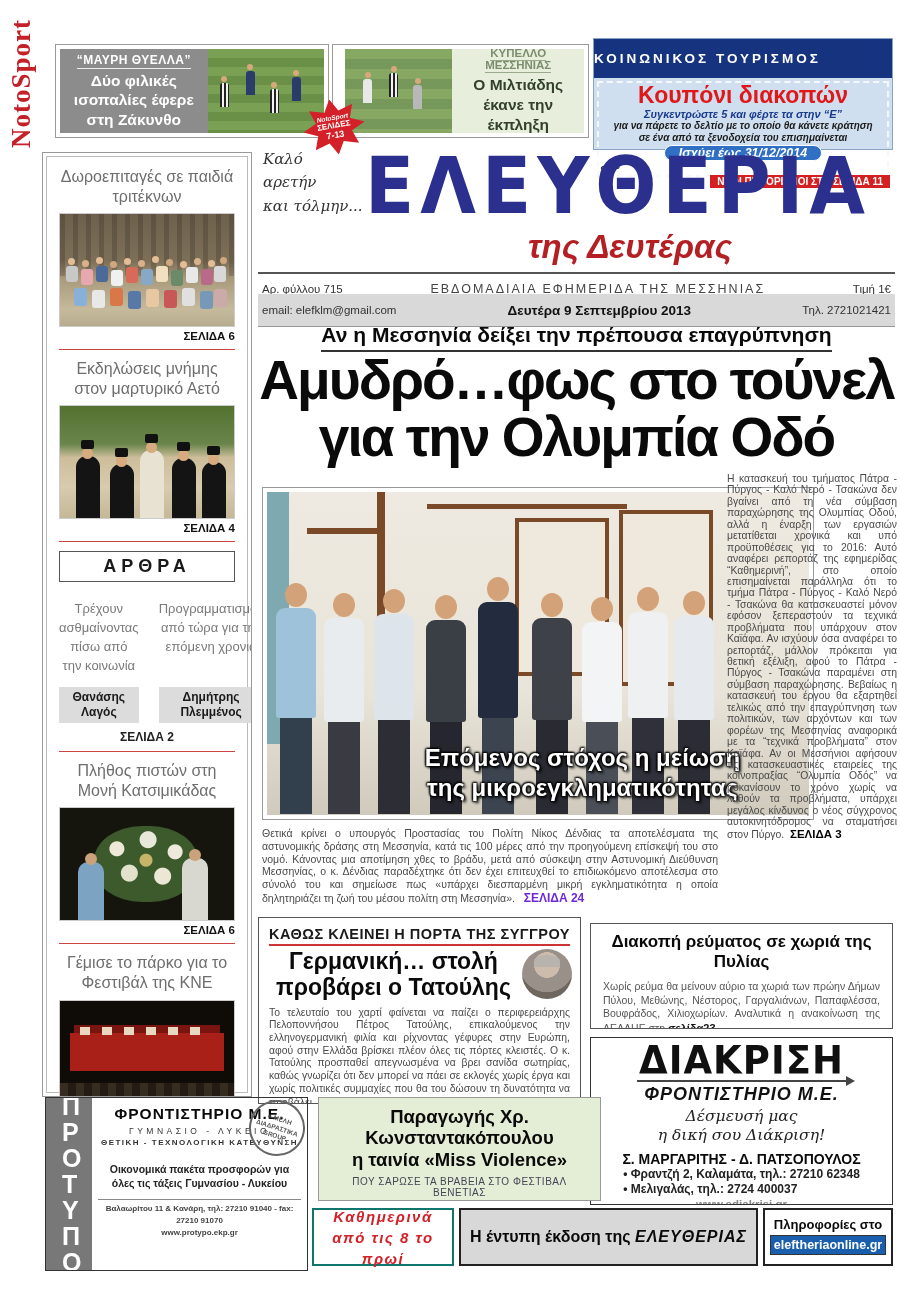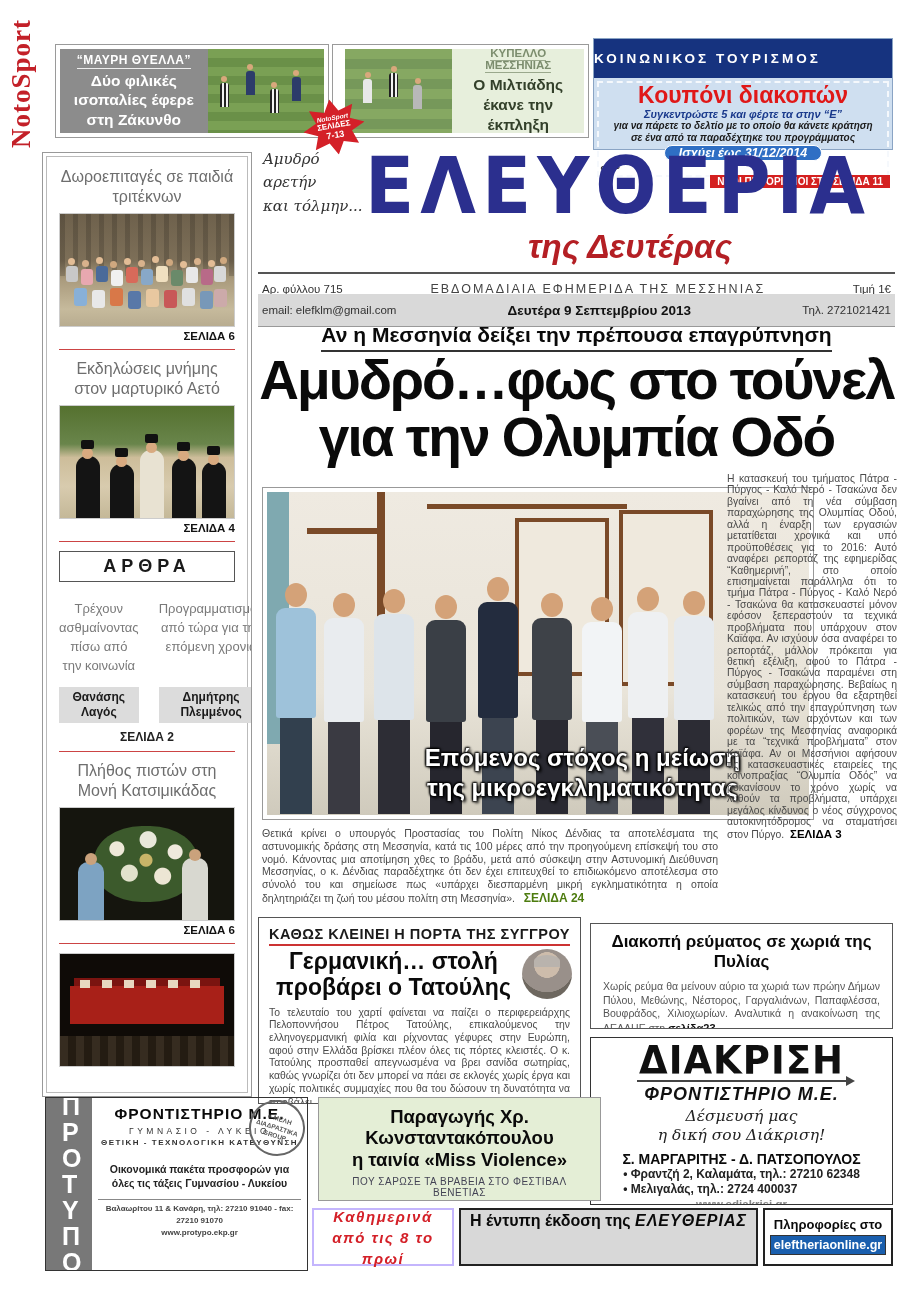--- a/index.html
+++ b/index.html
@@ -143,21 +143,21 @@
   .mp-beam{position:absolute;background:#7a4a28;}
   .fig{position:absolute;bottom:0;width:46px;}
   .fig .head{width:22px;height:24px;border-radius:50%;background:#d4a278;margin:0 auto;}
   .fig .torso{width:40px;margin:1px auto 0;border-radius:9px 9px 3px 3px;}
   .fig .legs{width:32px;margin:0 auto;background:#2b2b33;}
   .caption{position:absolute;left:95px;right:6px;bottom:12px;text-align:center;color:#fff;
     font-weight:bold;font-size:24px;line-height:1.25;
     text-shadow:2px 2px 3px #000,-1px -1px 2px #000,1px -1px 2px #000,-1px 1px 2px #000;}
   .summary{position:absolute;left:262px;top:827px;width:456px;font-size:10.5px;color:#4a4a4a;
     text-align:justify;line-height:1.22;}
-  .summary strong{color:#4d7c0f;font-size:12px;}
+  .summary strong{color:#6d28d9;font-size:12px;}
   .right-col{position:absolute;left:727px;top:473px;width:170px;height:452px;font-size:10.4px;
     color:#4a4a4a;text-align:justify;line-height:1.1;overflow:hidden;}
   .right-col strong{color:#000;font-size:11.5px;}
 
   
   .tatoulis{position:absolute;left:258px;top:917px;width:323px;height:187px;box-sizing:border-box;
     border:1px solid #555;padding:7px 10px;overflow:hidden;}
   .tat-kicker{text-align:center;}
   .tat-kicker span{font-size:14.5px;font-weight:bold;color:#1a1a1a;letter-spacing:.5px;
     border-bottom:2px solid #c33;padding-bottom:2px;}
@@ -204,24 +204,24 @@
   .pr-offer{font-weight:bold;font-size:10.5px;color:#222;line-height:1.3;margin-top:16px;}
   .pr-dir{font-size:11.5px;color:#555;margin-top:12px;}
   .pr-foot{border-top:1px solid #888;margin-top:9px;padding-top:3px;font-weight:bold;font-size:8px;color:#444;line-height:1.5;}
 
   .missv{position:absolute;left:318px;top:1097px;width:283px;height:104px;box-sizing:border-box;
     background:#e4eed6;border:1px solid #999;text-align:center;padding:8px 6px;overflow:hidden;}
   .mv-title{font-weight:bold;font-size:18.5px;color:#0a0a0a;line-height:1.15;}
   .mv-sub{font-size:10px;color:#445;letter-spacing:.5px;margin-top:6px;}
 
   .daily{position:absolute;left:312px;top:1208px;width:142px;height:58px;box-sizing:border-box;
-    border:2px solid #c4b5fd;background:#fff;display:flex;flex-direction:column;justify-content:center;
+    border:2px solid #0f766e;background:#fff;display:flex;flex-direction:column;justify-content:center;
     text-align:center;color:#d42028;font-weight:bold;font-style:italic;font-size:15px;letter-spacing:1.5px;line-height:1.4;}
   .eprint{position:absolute;left:459px;top:1208px;width:299px;height:58px;box-sizing:border-box;
-    border:2px solid #222;background:#d8d8d8;display:flex;flex-direction:row;justify-content:center;
+    border:2px solid #222;background:#d8d8d8;display:flex;flex-direction:column;justify-content:center;
     text-align:center;font-weight:bold;font-size:16px;color:#0a0a0a;line-height:1.35;gap:10px;}
   .eprint .brandname{font-style:italic;letter-spacing:1px;}
   .infoweb{position:absolute;left:763px;top:1208px;width:130px;height:58px;box-sizing:border-box;
     border:2px solid #222;background:#fff;text-align:center;padding-top:7px;}
   .iw-label{font-weight:bold;font-size:13px;color:#0a0a0a;}
   .iw-link{display:inline-block;background:#1a5fae;border:1px solid #333;color:#fff;font-weight:bold;
     font-size:12.5px;padding:2px 3px;margin-top:3px;}
 </style>
 </head>
 <body>
@@ -264,21 +264,21 @@
     <div class="b2">ΣΕΛΙΔΕΣ</div>
     <div class="b3">7-13</div>
   </div>
 
   <div class="coupon">
     <div class="coupon-head">ΚΟΙΝΩΝΙΚΟΣ ΤΟΥΡΙΣΜΟΣ</div>
     <div class="coupon-body">
       <div class="coupon-title">Κουπόνι διακοπών</div>
       <div class="coupon-l1">Συγκεντρώστε 5 και φέρτε τα στην “Ε”</div>
       <div class="coupon-l2">για να πάρετε το δελτίο με το οποίο θα κάνετε κράτηση</div>
-      <div class="coupon-l2">σε ένα από τα παραδέχτηκε του προγράμματος</div>
+      <div class="coupon-l2">σε ένα από τα ξενοδοχεία του επισημαίνεται</div>
       <div class="coupon-valid">Ισχύει έως 31/12/2014</div>
       <div class="scissors">✂</div>
       <div class="coupon-foot">ΝΕΟΙ ΠΡΟΟΡΙΣΜΟΙ ΣΤΗ ΣΕΛΙΔΑ 11</div>
     </div>
   </div>
 
   <div class="sidebar">
 
     <div class="sb-title">Δωροεπιταγές σε παιδιά τριτέκνων</div>
     <div class="sb-photo ph-gym">
@@ -317,29 +317,30 @@
 
     <div class="sb-title">Πλήθος πιστών στη Μονή Κατσιμικάδας</div>
     <div class="sb-photo ph-night">
       <div class="flowers"></div>
       <div class="nfig" style="left:18px;"></div>
       <div class="nfig w" style="left:122px;height:62px;"></div>
     </div>
     <div class="sb-page">ΣΕΛΙΔΑ 6</div>
     <hr class="sb-sep">
 
+    <div class="sb-title">Γέμισε το πάρκο για το Φεστιβάλ της ΚΝΕ</div>
     <div class="sb-photo ph-kne">
       <div class="kne-stage"></div>
         <div class="kne-crowd"></div>
     </div>
 
   </div>
 
   <div class="motto">
-    <div>Αμυδρό</div>
+    <div>Καλό</div>
     <div>αρετήν</div>
     <div>και τόλμην...</div>
   </div>
   <div class="brand">ΕΛΕΥΘΕΡΙΑ</div>
   <div class="brand-sub">της Δευτέρας</div>
 
   <div class="info1">
     <span>Αρ. φύλλου 715</span>
     <span class="mid">ΕΒΔΟΜΑΔΙΑΙΑ ΕΦΗΜΕΡΙΔΑ ΤΗΣ ΜΕΣΣΗΝΙΑΣ</span>
     <span>Τιμή 1€</span>

